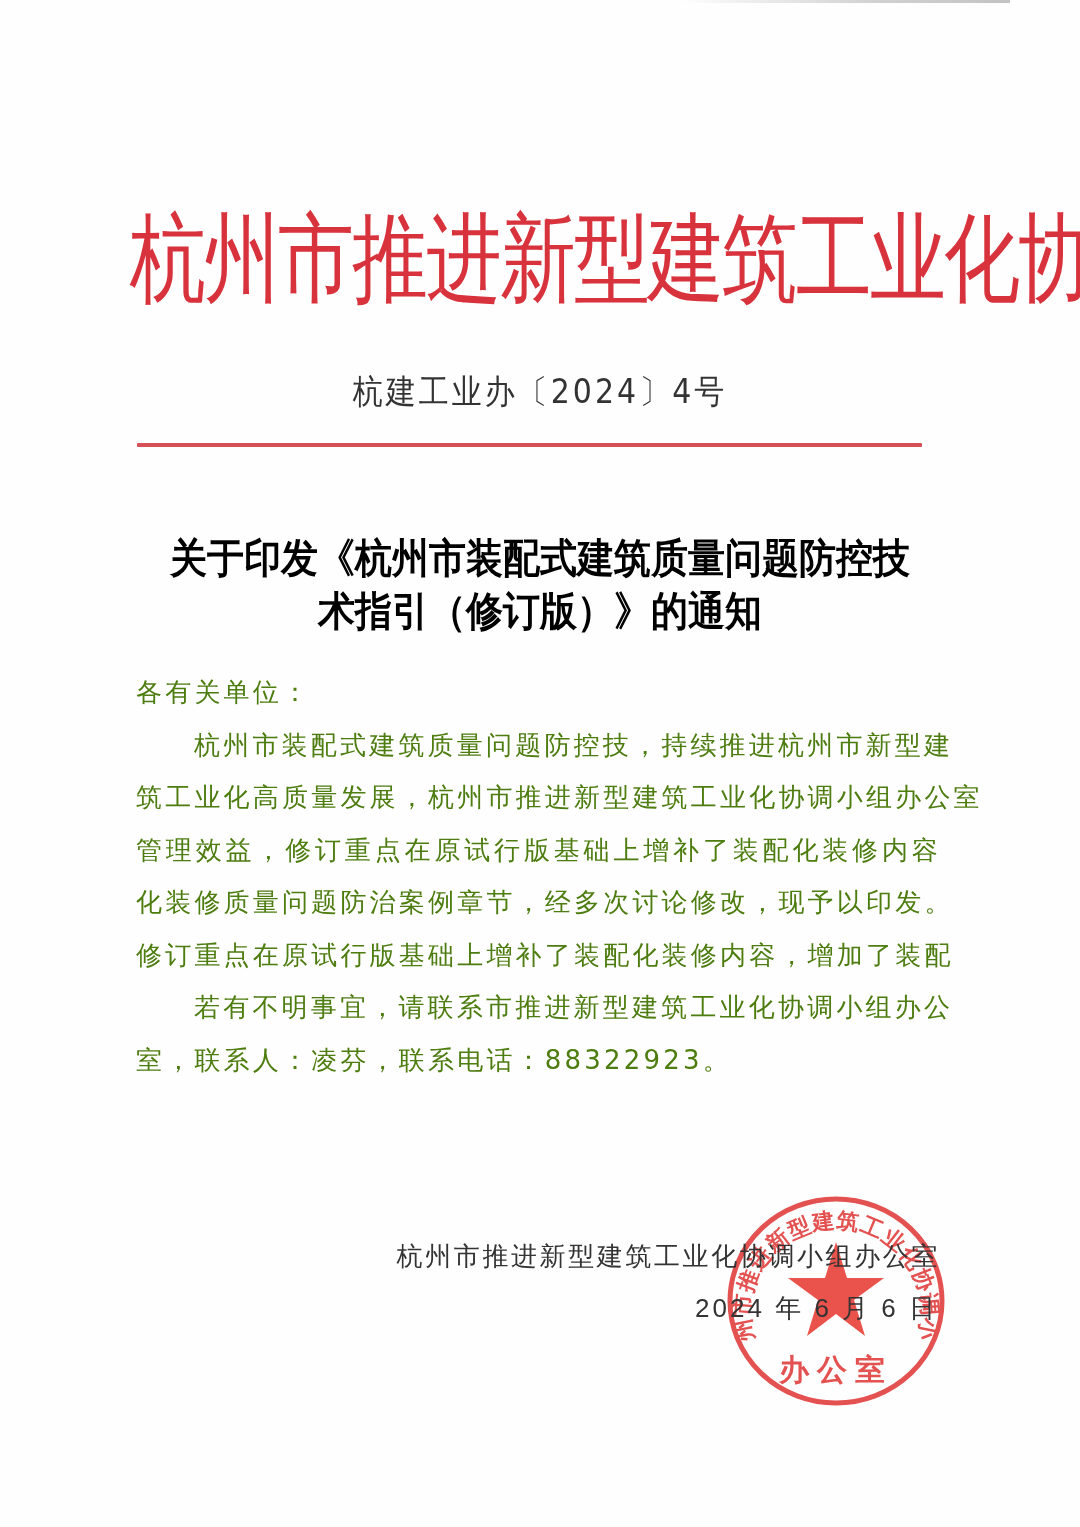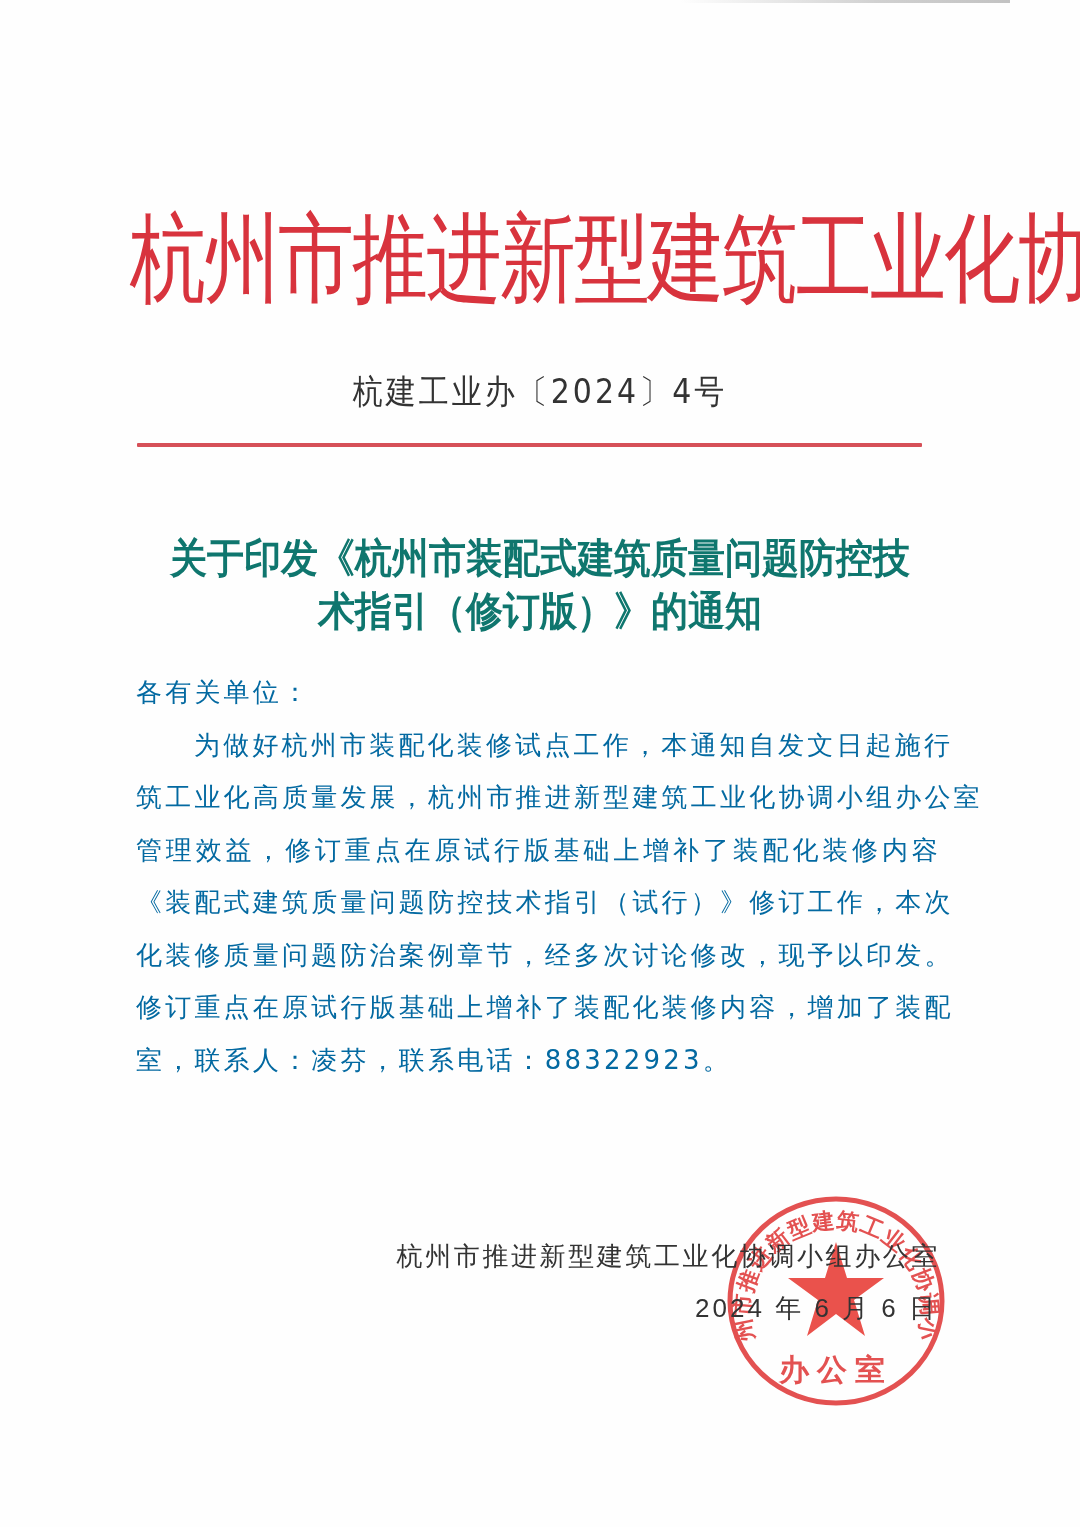--- a/index.html
+++ b/index.html
@@ -66,34 +66,34 @@
     }
     .title {
       position: absolute;
       left: 120px; top: 532px;
       width: 840px;
       text-align: center;
       font-family: "DejaVu Serif", "Liberation Serif", serif;
       font-weight: bold;
       font-size: 37px;
       line-height: 53px;
-      color: #0f766e;
+      color: #000000;
       letter-spacing: 0px;
     }
     .title .line {
       display: block;
       transform: scaleY(1.1);
     }
     .body-text {
       position: absolute;
       left: 136px; top: 666px;
       width: 805px;
       font-family: "DejaVu Sans", "Liberation Sans", sans-serif;
       font-size: 26px;
-      color: #0369a1;
+      color: #4d7c0f;
     }
     .body-text .row {
       display: block;
       height: 52.5px;
       line-height: 52.5px;
       white-space: nowrap;
       letter-spacing: 3.2px;
       text-align: justify;
       text-align-last: justify;
     }
@@ -144,26 +144,26 @@
 
   <div class="red-rule"></div>
 
   <div class="title">
     <span class="line">关于印发《杭州市装配式建筑质量问题防控技</span>
     <span class="line">术指引（修订版）》的通知</span>
   </div>
 
   <div class="body-text">
     <span class="row last">各有关单位：</span>
-    <span class="row indent">为做好杭州市装配化装修试点工作，本通知自发文日起施行</span>
+    <span class="row indent">杭州市装配式建筑质量问题防控技，持续推进杭州市新型建</span>
     <span class="row">筑工业化高质量发展，杭州市推进新型建筑工业化协调小组办公室</span>
     <span class="row">管理效益，修订重点在原试行版基础上增补了装配化装修内容</span>
-    <span class="row">《装配式建筑质量问题防控技术指引（试行）》修订工作，本次</span>
     <span class="row">化装修质量问题防治案例章节，经多次讨论修改，现予以印发。</span>
     <span class="row">修订重点在原试行版基础上增补了装配化装修内容，增加了装配</span>
+    <span class="row indent">若有不明事宜，请联系市推进新型建筑工业化协调小组办公</span>
     <span class="row last">室，联系人：凌芬，联系电话：88322923。</span>
   </div>
 
   <svg class="seal" viewBox="0 0 228 218">
     <defs>
       <path id="sealArc" d="M 30 138 A 86 84 0 1 1 198 138"></path>
     </defs>
     <ellipse cx="114" cy="109" rx="106" ry="102" fill="none" stroke="#e03a3a" stroke-width="5"></ellipse>
     <text font-family="DejaVu Sans, sans-serif" font-size="22" font-weight="bold" fill="#e03a3a" letter-spacing="1">
       <textPath href="#sealArc" startOffset="50%" text-anchor="middle">杭州市推进新型建筑工业化协调小组</textPath>

